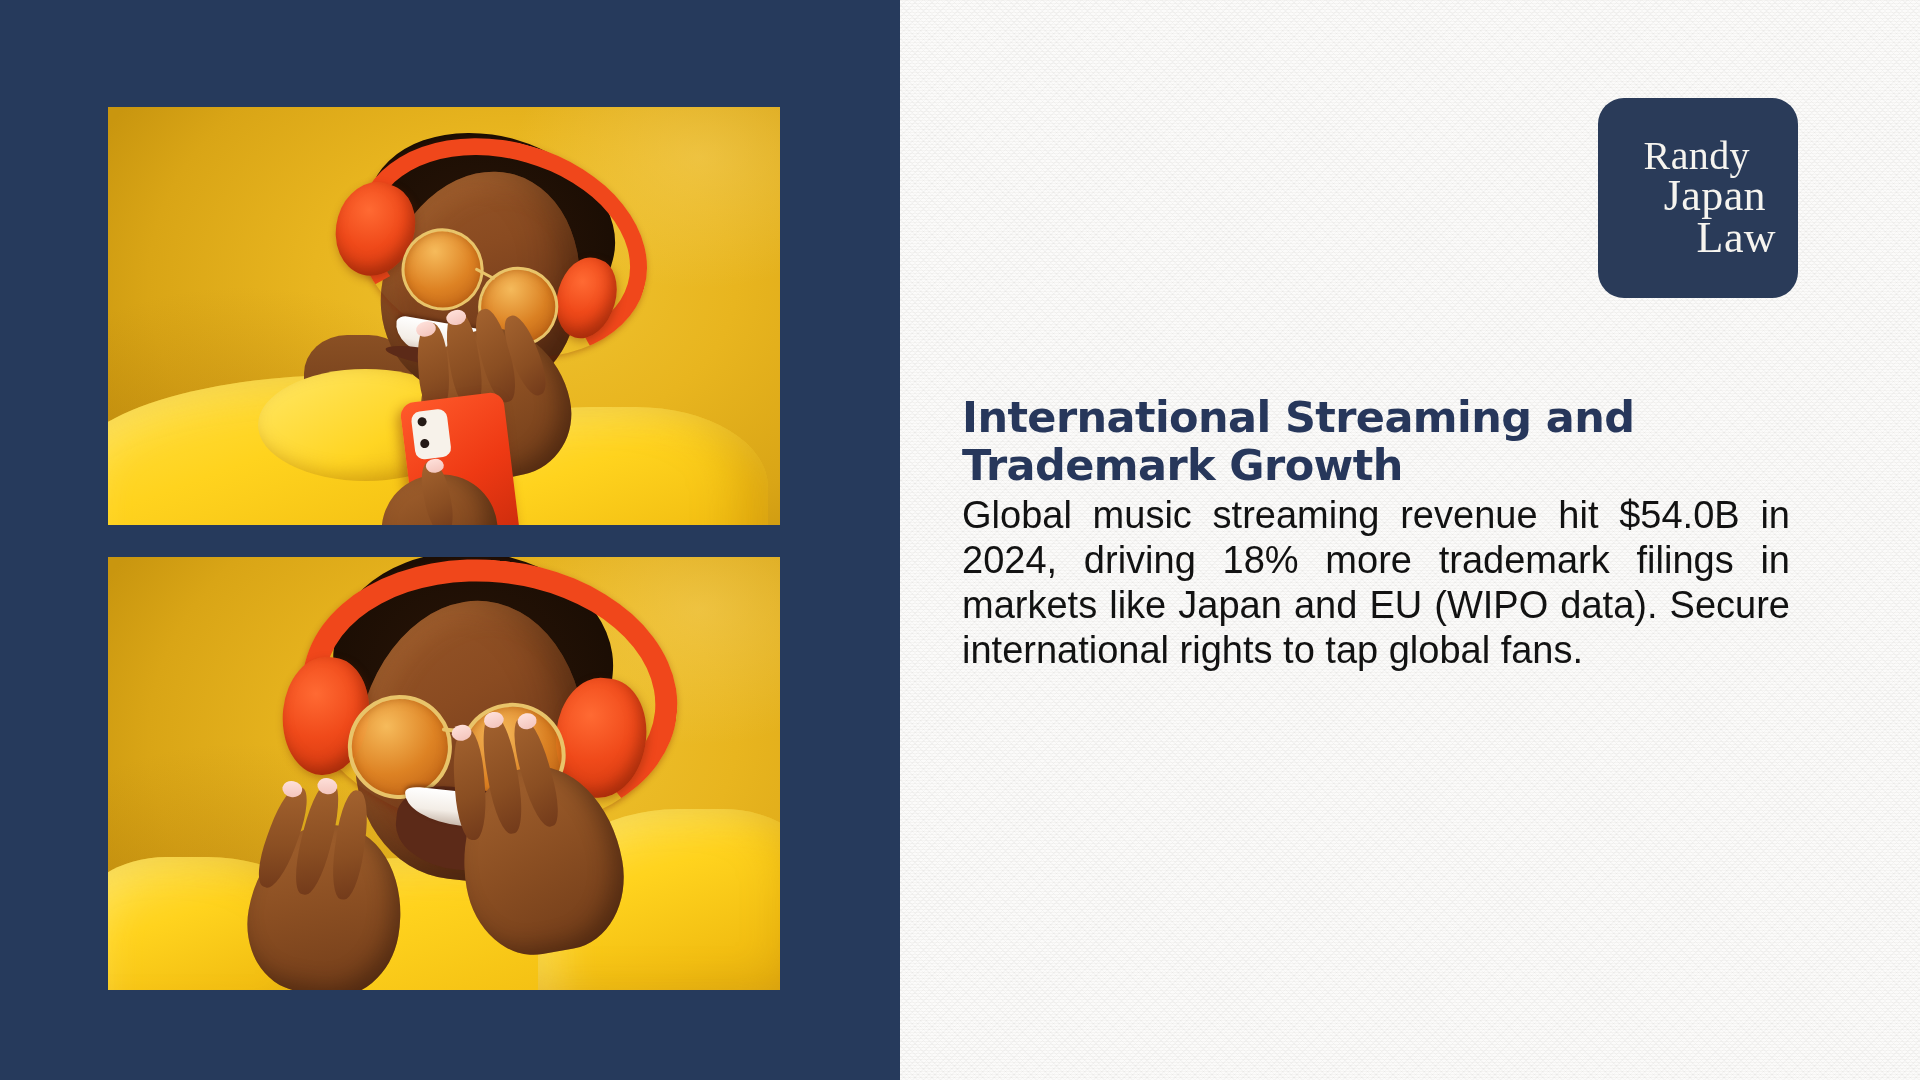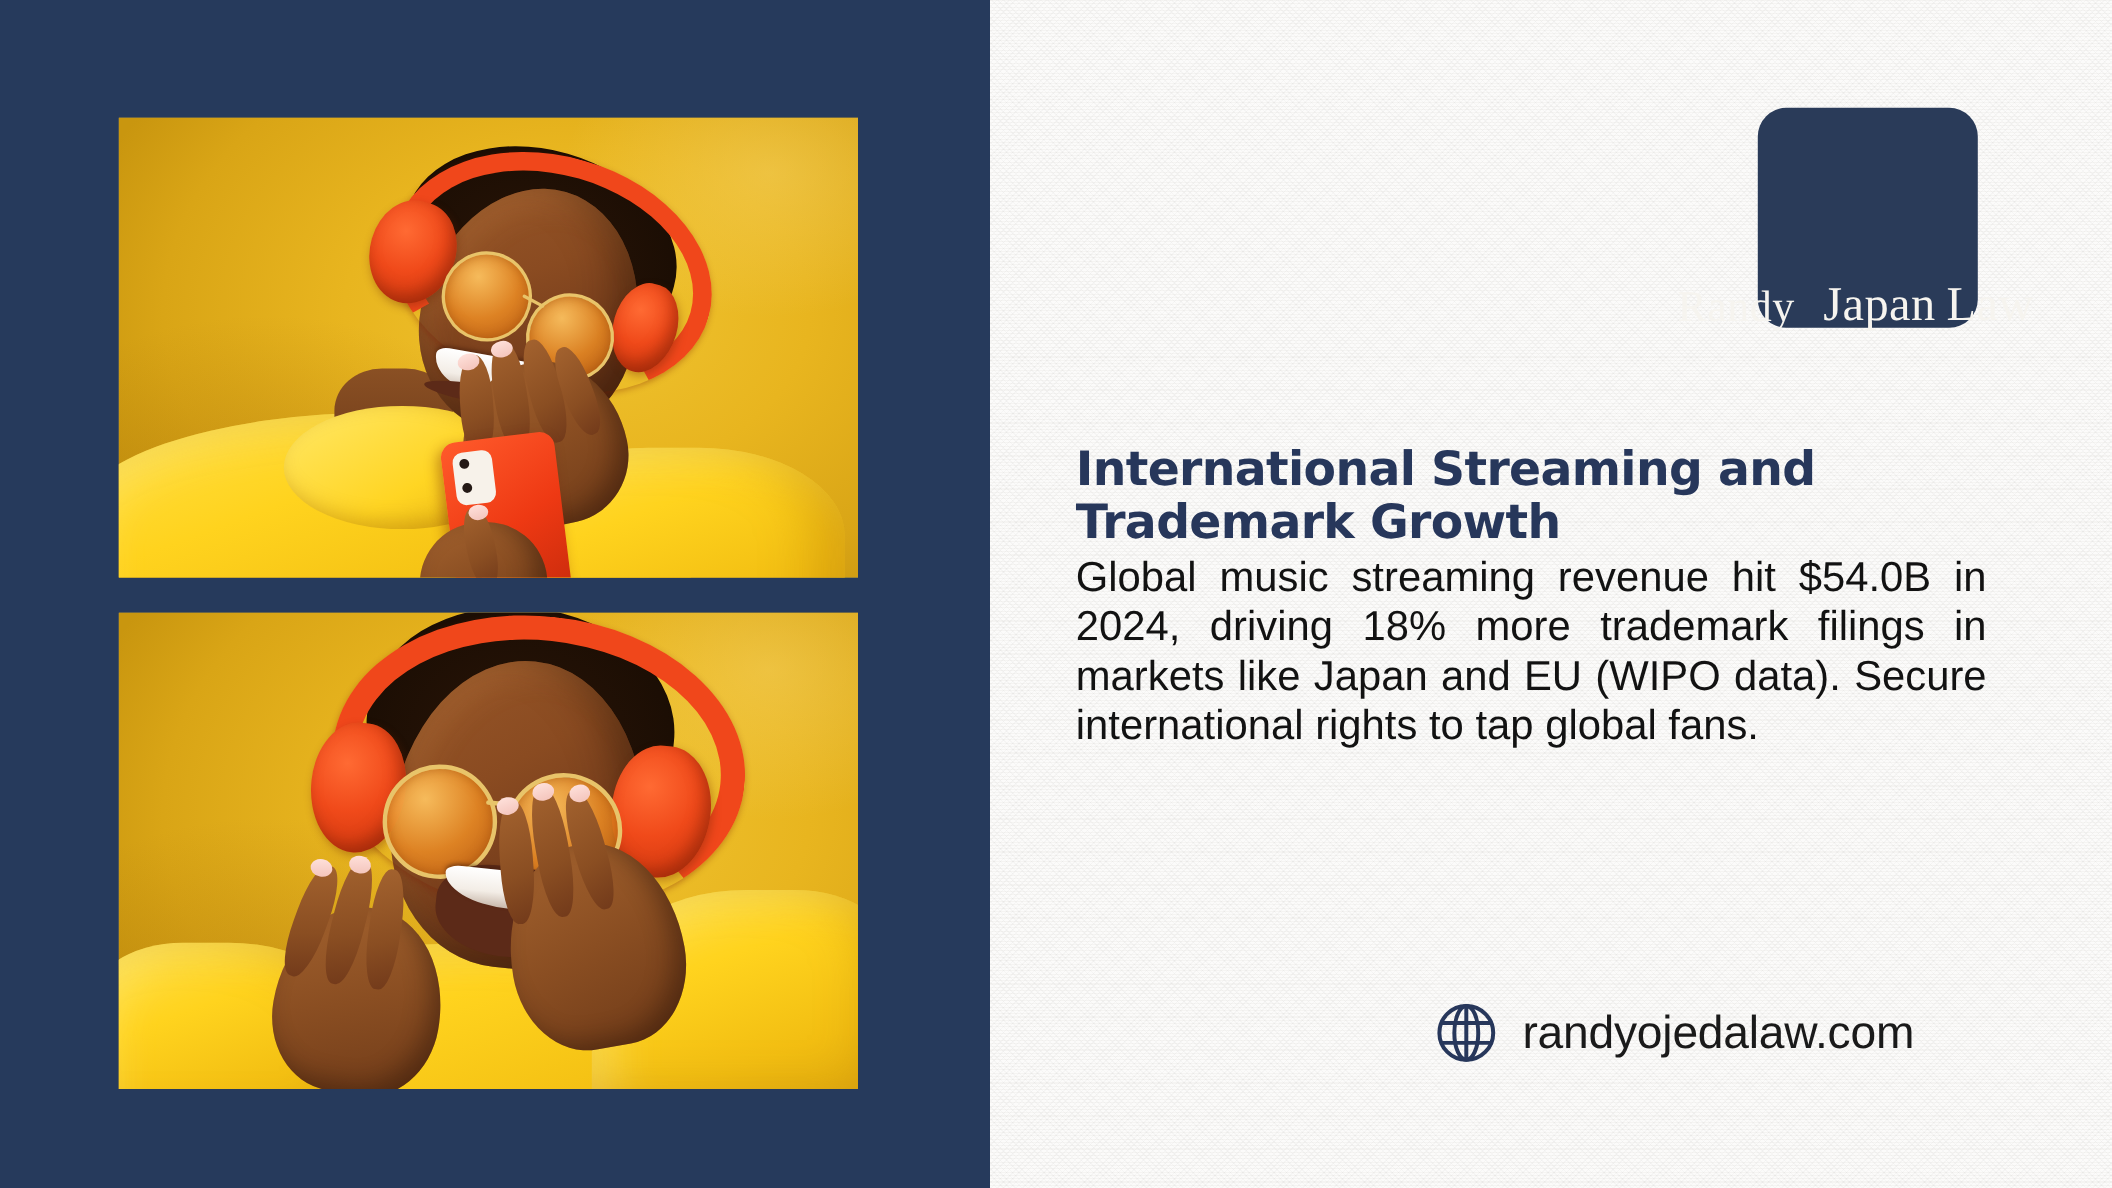--- a/index.html
+++ b/index.html
@@ -183,42 +183,41 @@
 
   .logo-badge {
     position: absolute;
     left: 698px;   
     top: 98px;
     width: 200px;
     height: 200px;
     background: #2A3B59;
     border-radius: 26px;
     display: flex;
-    flex-direction: row;
+    flex-direction: column;
     justify-content: center;
     align-items: flex-end;
     padding-right: 22px;
     box-sizing: border-box;
   }
   .logo-line {
     font-family: "Liberation Serif", "DejaVu Serif", serif;
     color: #F6F4EF;
     line-height: 0.96;
     letter-spacing: 0.4px;
   }
   .logo-l1 { font-size: 40px; margin-right: 26px; }
   .logo-l2 { font-size: 44px; margin-right: 10px; }
   .logo-l3 { font-size: 44px; margin-right: 0px; }
 
   .text-block {
     position: absolute;
-    left: 78px;    
+    left: 62px;    
     top: 393px;
     width: 828px;
-    margin-top: 10px;
   }
 
   .headline {
     margin: 0 0 4px 0;
     font-family: "DejaVu Sans", sans-serif;
     font-weight: 700;
     font-size: 43px;
     line-height: 1.12;
     letter-spacing: -0.6px;
     color: #27375B;
@@ -357,25 +356,15 @@
       <div class="logo-line logo-l1">Randy</div>
       <div class="logo-line logo-l2">Japan</div>
       <div class="logo-line logo-l3">Law</div>
     </div>
 
     <div class="text-block">
       <h1 class="headline">International Streaming and Trademark Growth</h1>
       <p class="body-copy">Global music streaming revenue hit $54.0B in 2024, driving 18% more trademark filings in markets like Japan and EU (WIPO data). Secure international rights to tap global fans.</p>
     </div>
 
-    <div class="website-row">
-      <svg class="globe-icon" viewBox="0 0 64 64">
-        <circle cx="32" cy="32" r="27" fill="none" stroke="#27375B" stroke-width="4"></circle>
-        <ellipse cx="32" cy="32" rx="12" ry="27" fill="none" stroke="#27375B" stroke-width="4"></ellipse>
-        <line x1="32" y1="5" x2="32" y2="59" stroke="#27375B" stroke-width="4"></line>
-        <line x1="6" y1="22" x2="58" y2="22" stroke="#27375B" stroke-width="4"></line>
-        <line x1="6" y1="42" x2="58" y2="42" stroke="#27375B" stroke-width="4"></line>
-      </svg>
-      <span class="website-text">randyojedalaw.com</span>
-    </div>
 
   </div>
 </div>
 
 </body></html>

